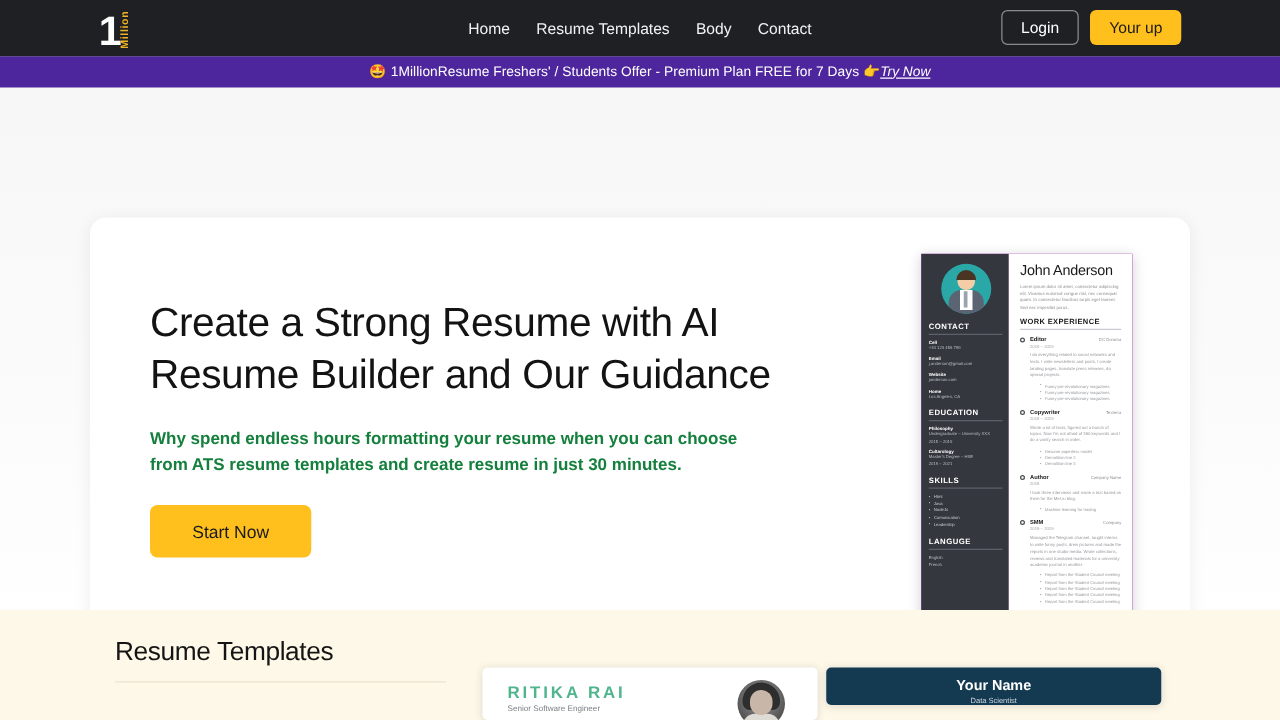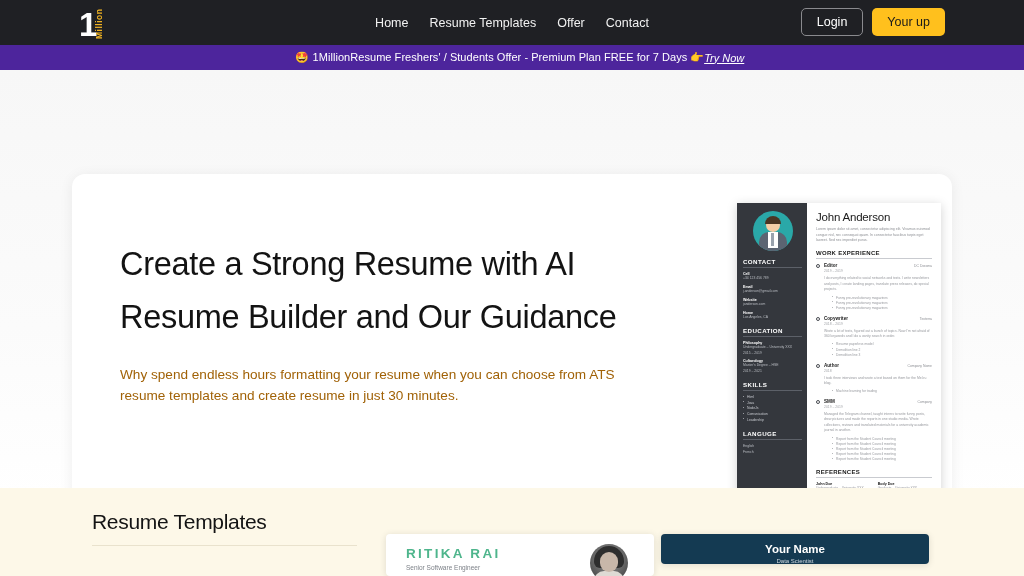--- a/index.html
+++ b/index.html
@@ -74,36 +74,37 @@
   .hero-bg-tint {
     position: absolute; inset: 0; background: linear-gradient(180deg,#f7f7f7 0%,#fbfbfb 60%,#ffffff 100%);
   }
   .hero-card {
     position: absolute; left: 72px; top: 104px; width: 880px; height: 353px;
     background: #ffffff; border-radius: 13px;
     box-shadow: 0 2px 14px rgba(0,0,0,.07);
   }
   .hero-content { position: absolute; left: 120px; top: 168px; width: 520px; }
   .hero-title {
-    font-size: 32.5px; line-height: 53px; color: #131313; font-weight: 400;
+    font-size: 32.5px; line-height: 41px; color: #131313; font-weight: 400;
     letter-spacing: -.3px; width: 500px;
   }
   .hero-sub {
-    margin-top: 20px; font-size: 13.6px; line-height: 21px; color: #a16207;
+    margin-top: 20px; font-size: 13.6px; line-height: 21px; color: #15803d;
     width: 495px;
+    font-weight: bold;
   }
   .btn-start {
     margin-top: 22px; background: #ffc01d; border: none; border-radius: 6px;
     color: #1a1a1a; font-size: 14px; width: 129px; height: 42px; cursor: pointer;
     font-family: inherit;
   }
 
   
   .resume {
-    position: absolute; left: 737px; top: 133px; width: 204px; height: 325px;
+    position: absolute; left: 737px; top: 133px; width: 169px; height: 325px;
     background: #a21caf; display: flex; overflow: hidden;
     box-shadow: 0 2px 10px rgba(0,0,0,.18);
   }
   .r-side {
     width: 70px; background: #34373d; color: #e8e8e8; padding: 6px 5px 0 6px;
     flex-shrink: 0;
   }
   .r-avatar {
     width: 40px; height: 40px; border-radius: 50%; background: #2aa8a8;
     margin: 2px auto 6px auto; position: relative; overflow: hidden;
@@ -191,21 +192,21 @@
 
   <div class="header">
     <div class="logo">
       <span class="logo-one">1</span>
       <span class="logo-million">Million</span>
     </div>
 
     <nav class="nav">
       <a href="#">Home</a>
       <a href="#">Resume Templates</a>
-      <a href="#">Offer</a>
+      <a href="#">Body</a>
       <a href="#">Contact</a>
     </nav>
 
     <div class="auth">
       <button class="btn-login">Login</button>
       <button class="btn-signup">Your up</button>
     </div>
   </div>
 
   <div class="promo">
@@ -213,20 +214,21 @@
       <a class="promo-link" href="#">Try Now</a>
   </div>
 
   <div class="hero-wrap">
     <div class="hero-bg-tint"></div>
     <div class="hero-card"></div>
 
     <div class="hero-content">
       <h1 class="hero-title">Create a Strong Resume with AI Resume Builder and Our Guidance</h1>
       <p class="hero-sub">Why spend endless hours formatting your resume when you can choose from ATS resume templates and create resume in just 30 minutes.</p>
+      <button class="btn-start">Start Now</button>
     </div>
 
     <div class="resume">
       <div class="r-side">
         <div class="r-avatar">
           <div class="r-av-body"></div>
           <div class="r-av-shirt"></div>
           <div class="r-av-tie"></div>
           <div class="r-av-head"></div>
           <div class="r-av-hair"></div>

